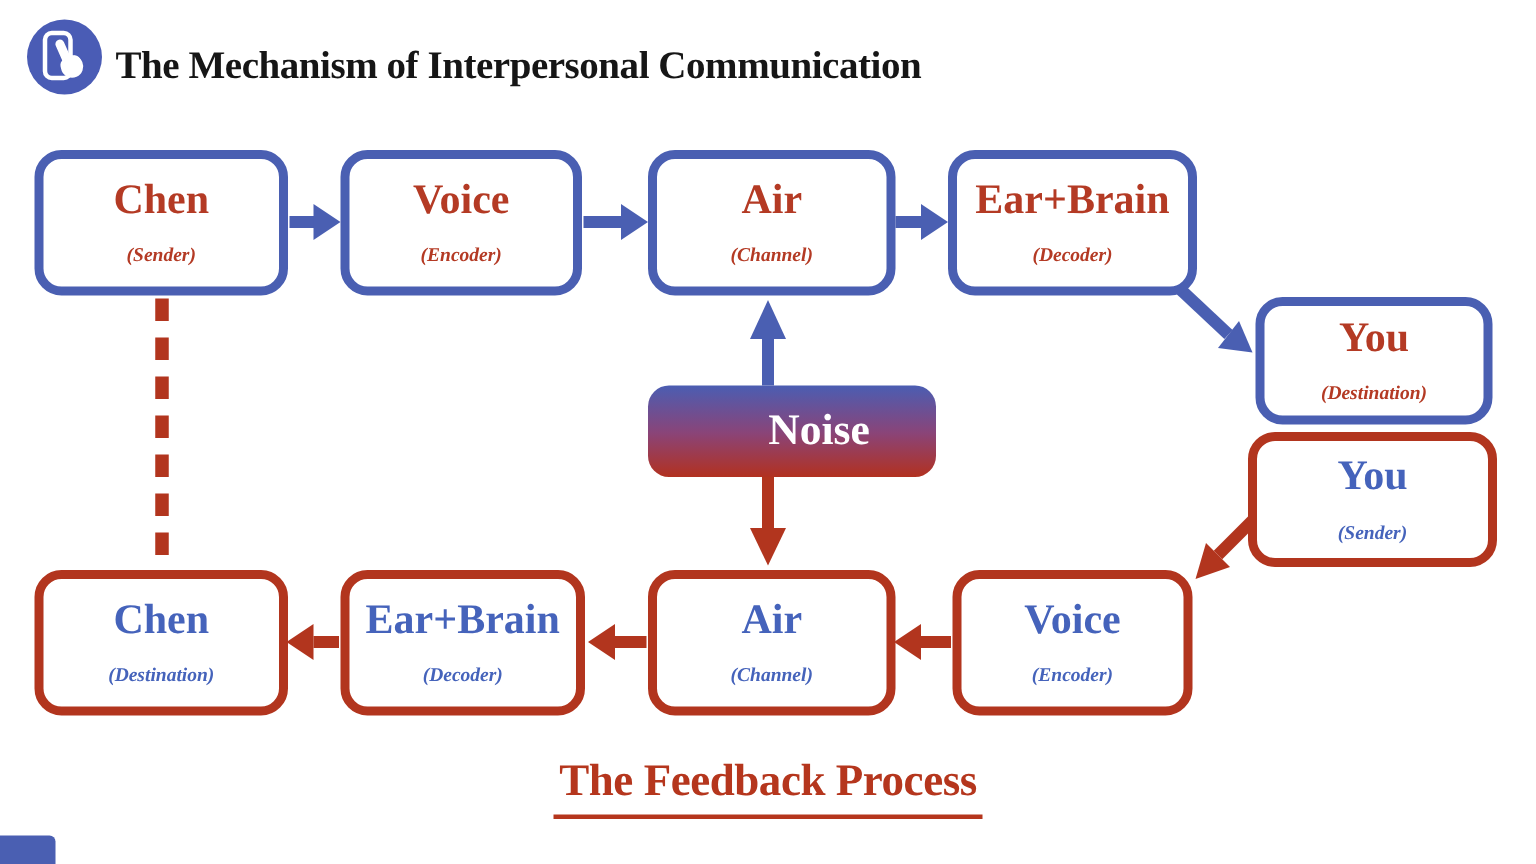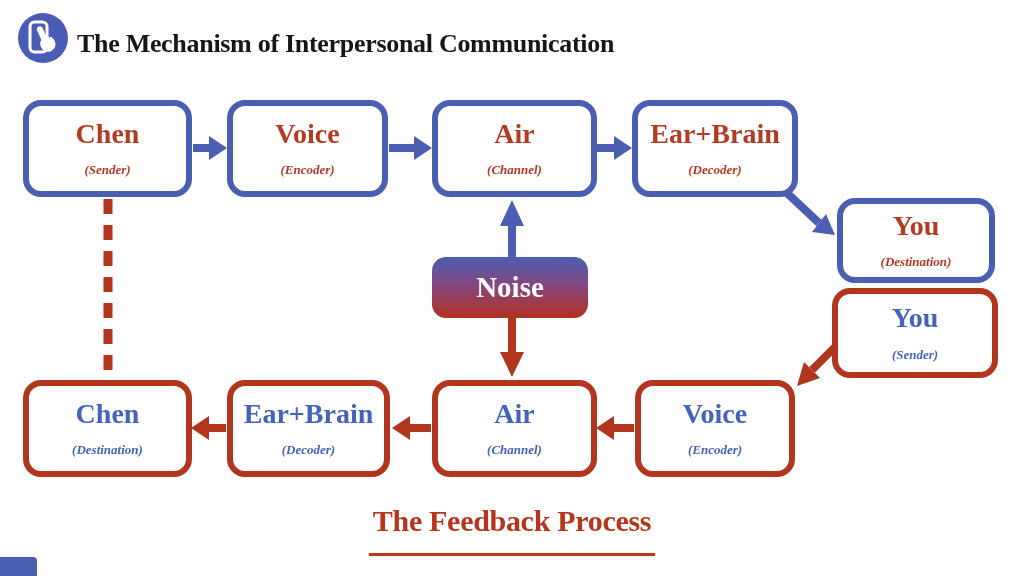--- a/index.html
+++ b/index.html
@@ -23,30 +23,30 @@
   }
   .node.bb{border:6px solid #4a5fb2;}
   .node.rb{border:6px solid #b2351e;}
   .nt{font-size:28px;font-weight:bold;line-height:1.05;}
   .ns{font-size:13px;font-style:italic;font-weight:600;margin-top:2px;}
   .tr{color:#b43a24;}
   .tb{color:#4563bb;}
   .noise{
     position:absolute;left:432px;top:257px;width:156px;height:61px;border-radius:14px;
     background:linear-gradient(180deg,#4b5db2 0%,#8a4478 52%,#b23120 100%);
-    display:flex;align-items:center;justify-content:center;
+    display:flex;align-items:center;justify-content:center;padding-left:36px;
   }
   .noise span{color:#ffffff;font-size:29px;font-weight:bold;}
   
   .footer{
     position:absolute;left:0;right:0;top:504px;text-align:center;
   }
   .footer span{
     display:inline-block;font-size:30px;font-weight:bold;color:#b5361d;
-    border-bottom:3px solid #b5361d;padding:0 4px 15px 4px;letter-spacing:-0.3px;text-align:right;
+    border-bottom:3px solid #b5361d;padding:0 4px 5px 4px;letter-spacing:-0.3px;text-align:right;
   }
   .corner-accent{
     position:absolute;left:0;top:557px;width:37px;height:19px;background:#4a5fb2;
     border-top-right-radius:4px;
   }
 </style>
 </head>
 <body>
 
 <div class="slide">

